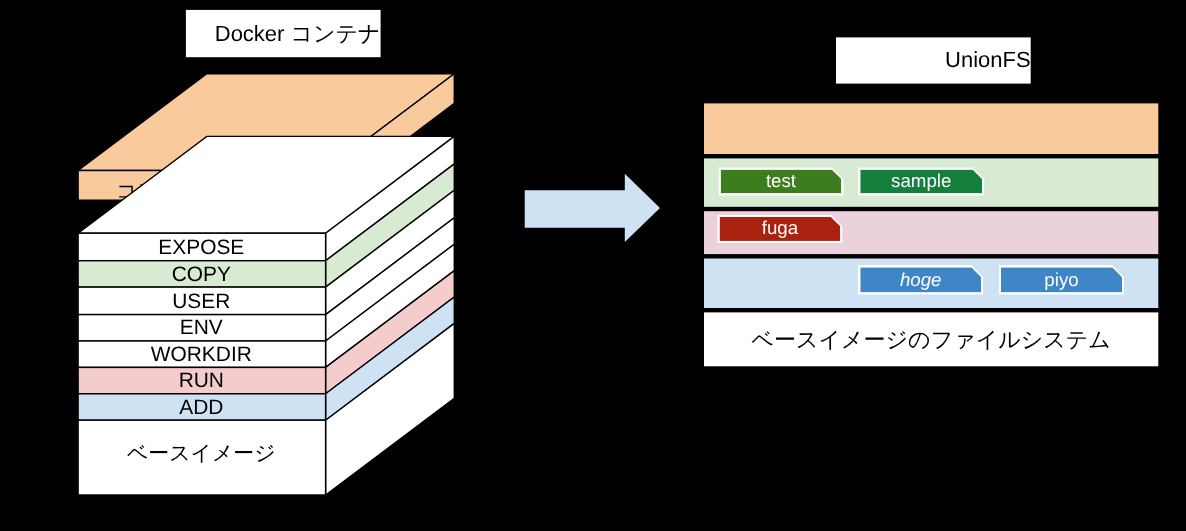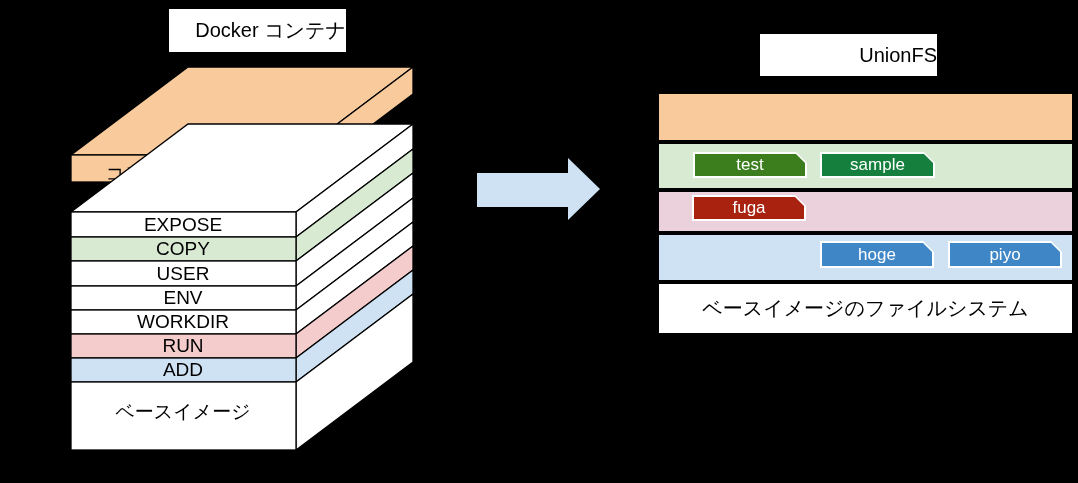--- a/index.html
+++ b/index.html
@@ -11,45 +11,44 @@
     position:absolute;background:#fff;color:#000;
     display:flex;align-items:center;justify-content:flex-end;
     font-size:20px;
   }
   .docker-title{left:169px;top:9px;width:177px;height:43px;}
   .unionfs-title{left:760px;top:34px;width:177px;height:42px;}
   .stack-svg{position:absolute;left:0;top:0;}
   .stack-svg polygon,.stack-svg rect{stroke:#000;stroke-width:1.3;}
   .stack-svg text{fill:#000;font-size:19px;text-anchor:middle;font-family:"Liberation Sans","DejaVu Sans",sans-serif;}
   .arrow-svg{position:absolute;left:470px;top:150px;}
-  .bar{position:absolute;left:640px;width:413px;margin-left:19px;}
+  .bar{position:absolute;left:640px;width:413px;}
   .bar-container{top:94px;height:46px;}
   .bar-copy{top:144px;height:44px;}
   .bar-run{top:192px;height:39px;}
   .bar-add{top:235px;height:45px;}
   .bar-base{
     top:284px;height:49px;display:flex;align-items:center;justify-content:center;
     color:#000;font-size:20px;
   }
   .file-tag{
     position:absolute;background:#fff;
     clip-path:polygon(0 0, calc(100% - 11px) 0, 100% 11px, 100% 100%, 0 100%);
-    margin-left:40px;
   }
   .file-tag .fill{
     position:absolute;left:2px;top:2px;right:2px;bottom:2px;
     clip-path:polygon(0 0, calc(100% - 9px) 0, 100% 9px, 100% 100%, 0 100%);
     display:flex;align-items:center;justify-content:center;
     color:#fff;font-size:17px;
   }
   .tag-test{left:653px;top:152px;width:114px;height:26px;}
   .tag-sample{left:780px;top:152px;width:115px;height:26px;}
   .tag-hello{left:652px;top:195px;width:114px;height:26px;}
   .tag-fuga{left:652px;top:241px;width:114px;height:27px;}
-  .tag-hoge{left:780px;top:241px;width:114px;height:27px;}
+  .tag-hoge{left:780px;top:241px;width:114px;height:27px;font-style:italic;}
   .tag-piyo{left:908px;top:241px;width:114px;height:27px;}
 </style>
 </head>
 <body>
 
 <div class="canvas">
 
   <div class="titlebox docker-title">
     <span>Docker コンテナ</span>
   </div>

